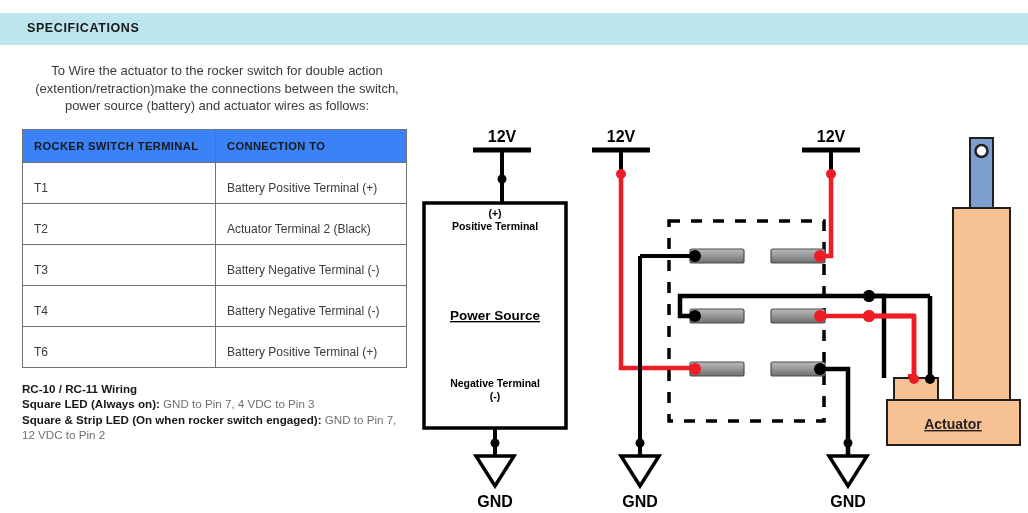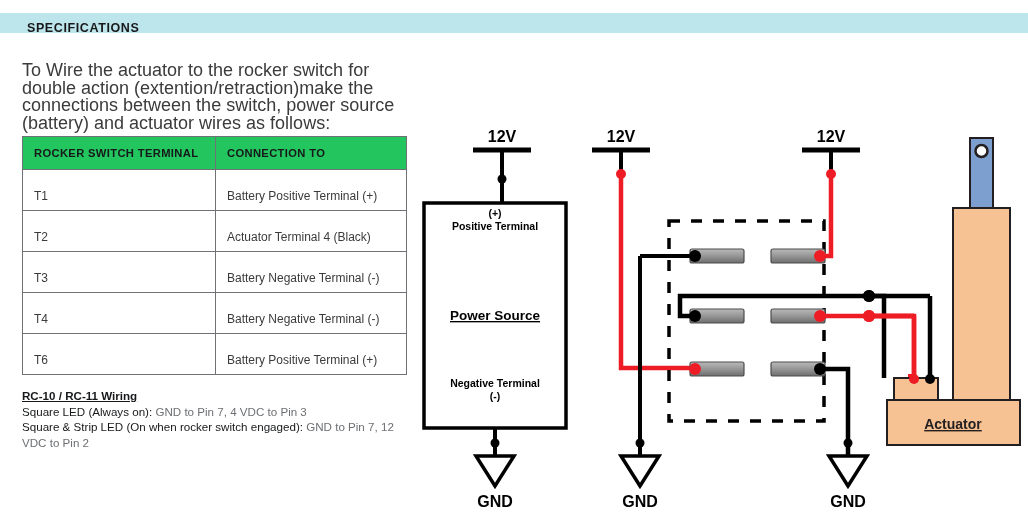--- a/index.html
+++ b/index.html
@@ -15,61 +15,62 @@
     font-family: "Liberation Sans", sans-serif;
     color: #231f20;
   }
 
   
   #spec-header {
     position: absolute;
     left: 0;
     top: 13px;
     width: 1028px;
-    height: 20px;
+    height: 32px;
     background: #bde5ec;
   }
   #spec-header .title {
     position: absolute;
     left: 27px;
     top: 8px;
     font-size: 12.5px;
     font-weight: bold;
     letter-spacing: 0.6px;
     color: #17181a;
   }
 
   
   #left-col {
     position: absolute;
     left: 22px;
     top: 62px;
     width: 392px;
   }
   #intro-text {
-    font-size: 18px;
+    font-size: 13px;
     line-height: 17.5px;
     color: #3b3b3d;
     width: 390px;
-    margin: 0 0 4px 0;
+    margin: 0 0 14px 0;
+    text-align: center;
   }
 
   table.spec-table {
     border-collapse: collapse;
     width: 384px;
     table-layout: fixed;
   }
   table.spec-table th,
   table.spec-table td {
     border: 1px solid #6f7174;
     text-align: left;
     vertical-align: middle;
   }
   table.spec-table th {
-    background: #22c55e;
+    background: #3b82f6;
     font-size: 11.2px;
     font-weight: bold;
     letter-spacing: 0.35px;
     color: #17181a;
     padding: 7px 9px 7px 11px;
     height: 18px;
   }
   table.spec-table td {
     font-size: 12px;
     color: #3b3b3d;
@@ -82,26 +83,25 @@
   #wiring-notes {
     margin-top: 13px;
     width: 380px;
     font-size: 11.6px;
     line-height: 15.5px;
     color: #6d6f72;
   }
   #wiring-notes .hd {
     font-weight: bold;
     color: #17181a;
-    text-decoration: underline;
     display: block;
   }
   #wiring-notes b {
     color: #17181a;
-    font-weight: normal;
+    font-weight: bold;
   }
 
   
   #diagram {
     position: absolute;
     left: 414px;
     top: 118px;
     width: 614px;
     height: 395px;
   }
@@ -129,21 +129,21 @@
         <th>CONNECTION TO</th>
       </tr>
     </thead>
     <tbody>
       <tr>
         <td>T1</td>
         <td>Battery Positive Terminal (+)</td>
       </tr>
       <tr>
         <td>T2</td>
-        <td>Actuator Terminal 4 (Black)</td>
+        <td>Actuator Terminal 2 (Black)</td>
       </tr>
       <tr>
         <td>T3</td>
         <td>Battery Negative Terminal (-)</td>
       </tr>
       <tr>
         <td>T4</td>
         <td>Battery Negative Terminal (-)</td>
       </tr>
       <tr>

